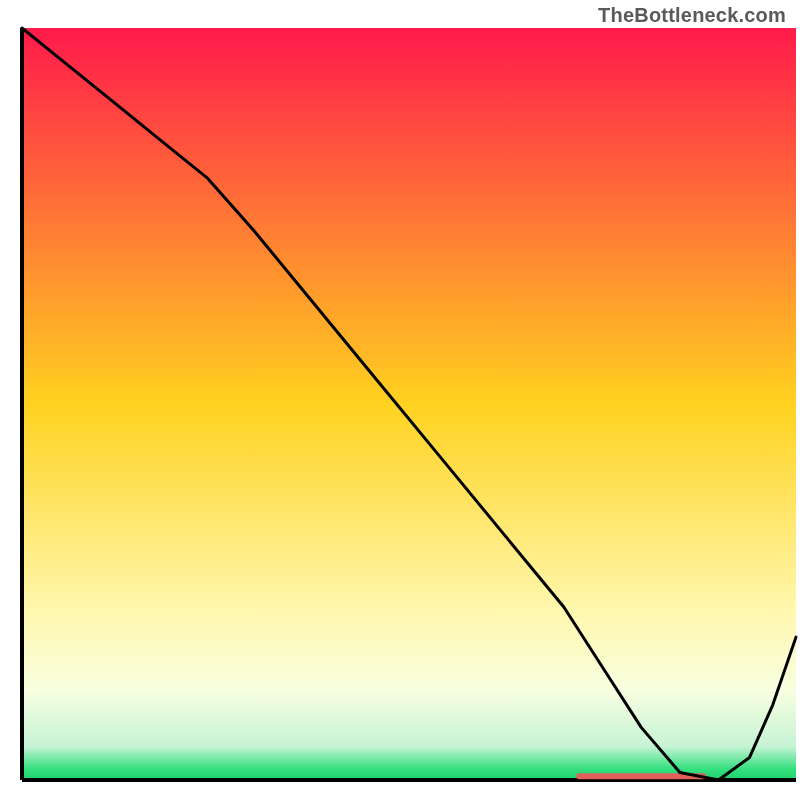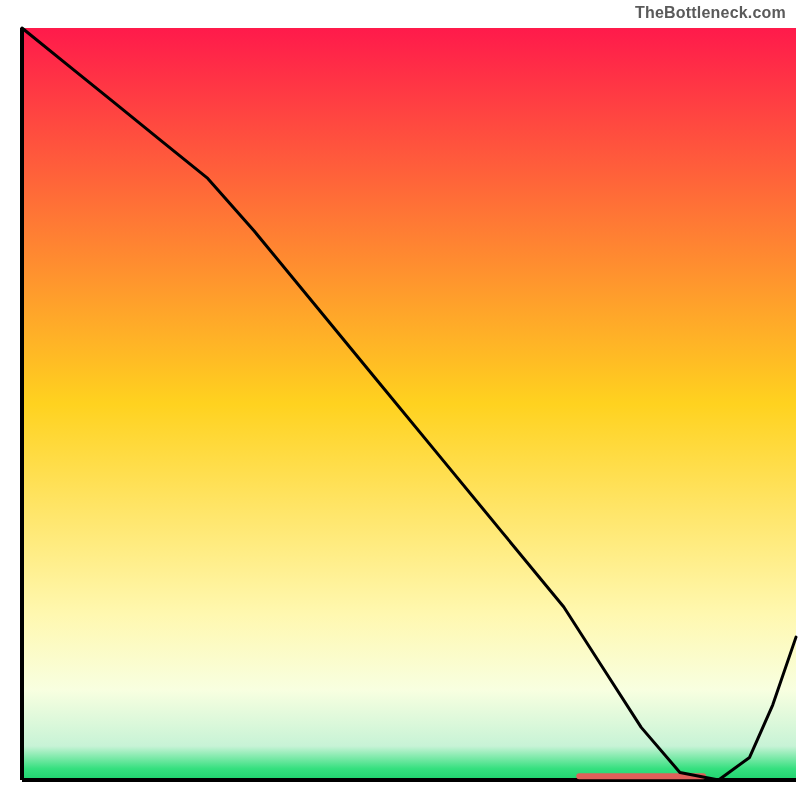--- a/index.html
+++ b/index.html
@@ -14,21 +14,21 @@
   .stage {
     position: relative;
     width: 800px;
     height: 800px;
   }
   .watermark {
     position: absolute;
     top: 4px;
     right: 14px;
     color: #5a5a5a;
-    font-size: 16px;
+    font-size: 20px;
     font-weight: 600;
     letter-spacing: 0.2px;
   }
   svg.plot {
     position: absolute;
     left: 0;
     top: 0;
   }
 </style>
 </head>

